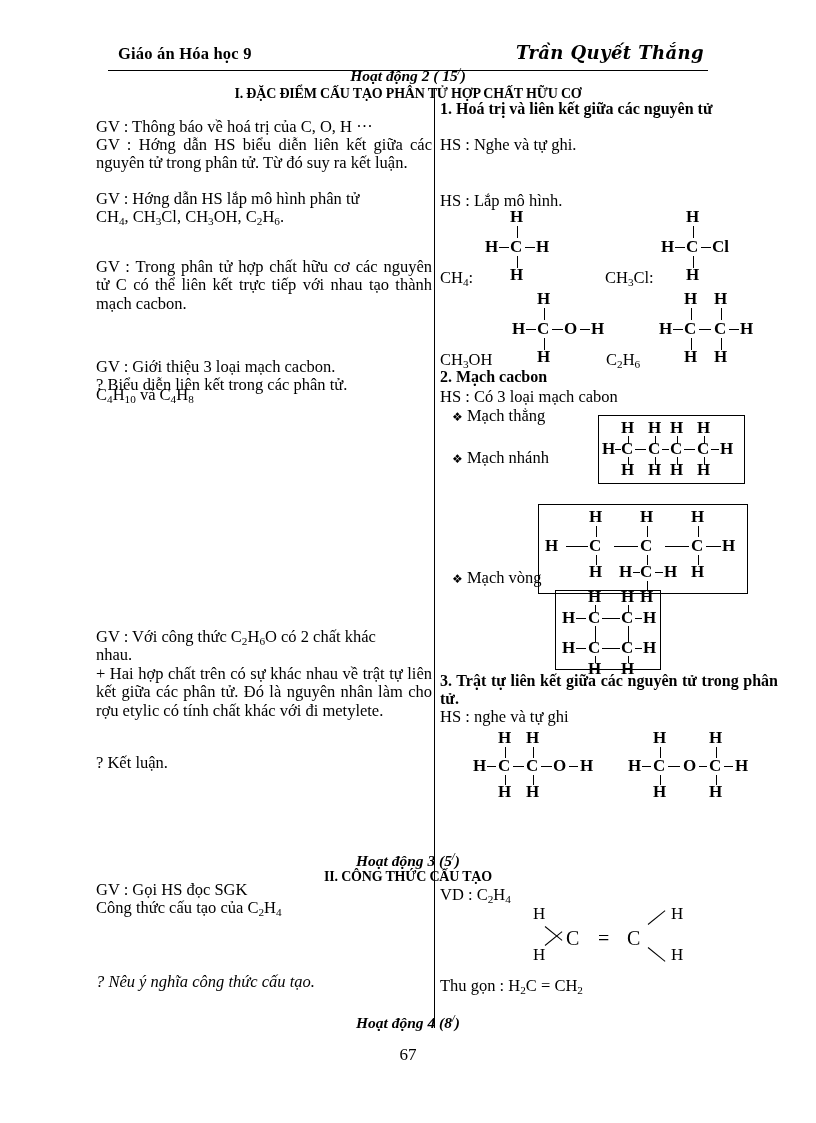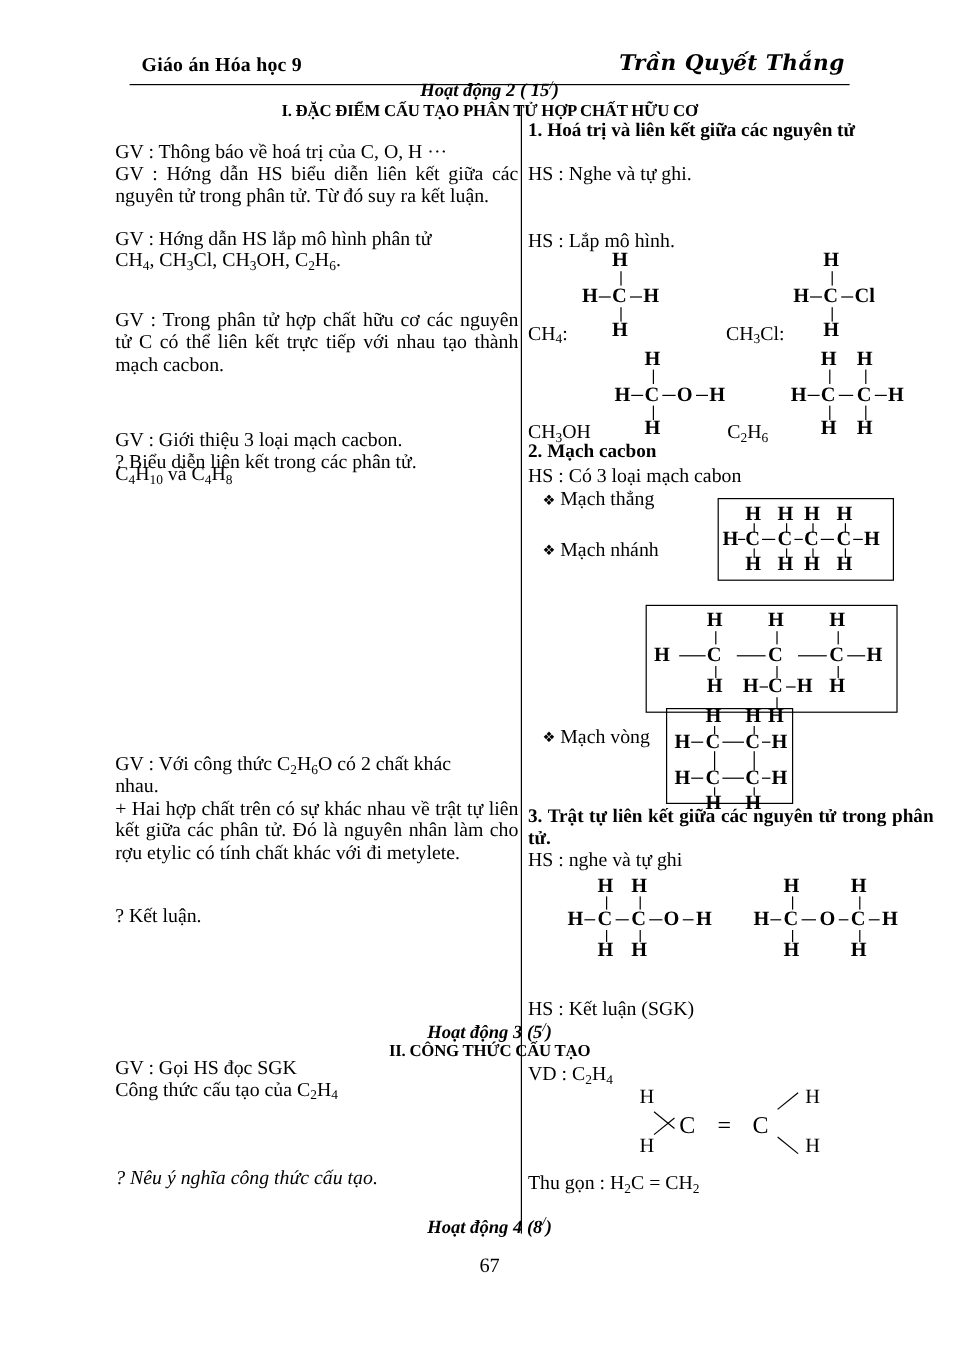--- a/index.html
+++ b/index.html
@@ -182,21 +182,21 @@
   <div class="colR nj" style="top:388px;">HS : Có 3 loại mạch cabon</div>
 
   <span class="lbl" style="left:452px;top:406px;">
     <span class="dia">❖</span>
     <span>Mạch thẳng</span>
   </span>
   <span class="lbl" style="left:452px;top:448px;">
     <span class="dia">❖</span>
     <span>Mạch nhánh</span>
   </span>
-  <span class="lbl" style="left:452px;top:568px;margin-top:36px;">
+  <span class="lbl" style="left:452px;top:568px;">
     <span class="dia">❖</span>
     <span>Mạch vòng</span>
   </span>
 
   <div class="box" style="left:598px;top:415px;width:145px;height:67px;"></div>
   <div class="mol">
     <span class="atom" style="left:621px;top:419px;">H</span>
     <span class="atom" style="left:648px;top:419px;">H</span>
     <span class="atom" style="left:670px;top:419px;">H</span>
     <span class="atom" style="left:697px;top:419px;">H</span>
@@ -328,21 +328,20 @@
     <span class="hb" style="left:699px;top:766px;width:8px;"></span>
     <span class="atom" style="left:709px;top:757px;">C</span>
     <span class="hb" style="left:724px;top:766px;width:9px;"></span>
     <span class="atom" style="left:735px;top:757px;">H</span>
     <span class="vb" style="left:660px;top:775px;height:10px;"></span>
     <span class="vb" style="left:716px;top:775px;height:10px;"></span>
     <span class="atom" style="left:653px;top:783px;">H</span>
     <span class="atom" style="left:709px;top:783px;">H</span>
   </div>
 
-  <div class="colR nj" style="top:832px;">HS : Kết luận (SGK)</div>
 
   <div class="activity" style="top:851px;">
     <span>Hoạt động 3 (5</span><span class="tick">/</span><span>)</span>
   </div>
   <div class="sectiontitle" style="top:869px;">II. CÔNG THỨC CẤU TẠO</div>
 
   <div class="colR nj" style="top:886px;">VD : C<sub>2</sub>H<sub>4</sub></div>
 
   <div class="mol">
     <span class="atomn" style="left:533px;top:905px;">H</span>

